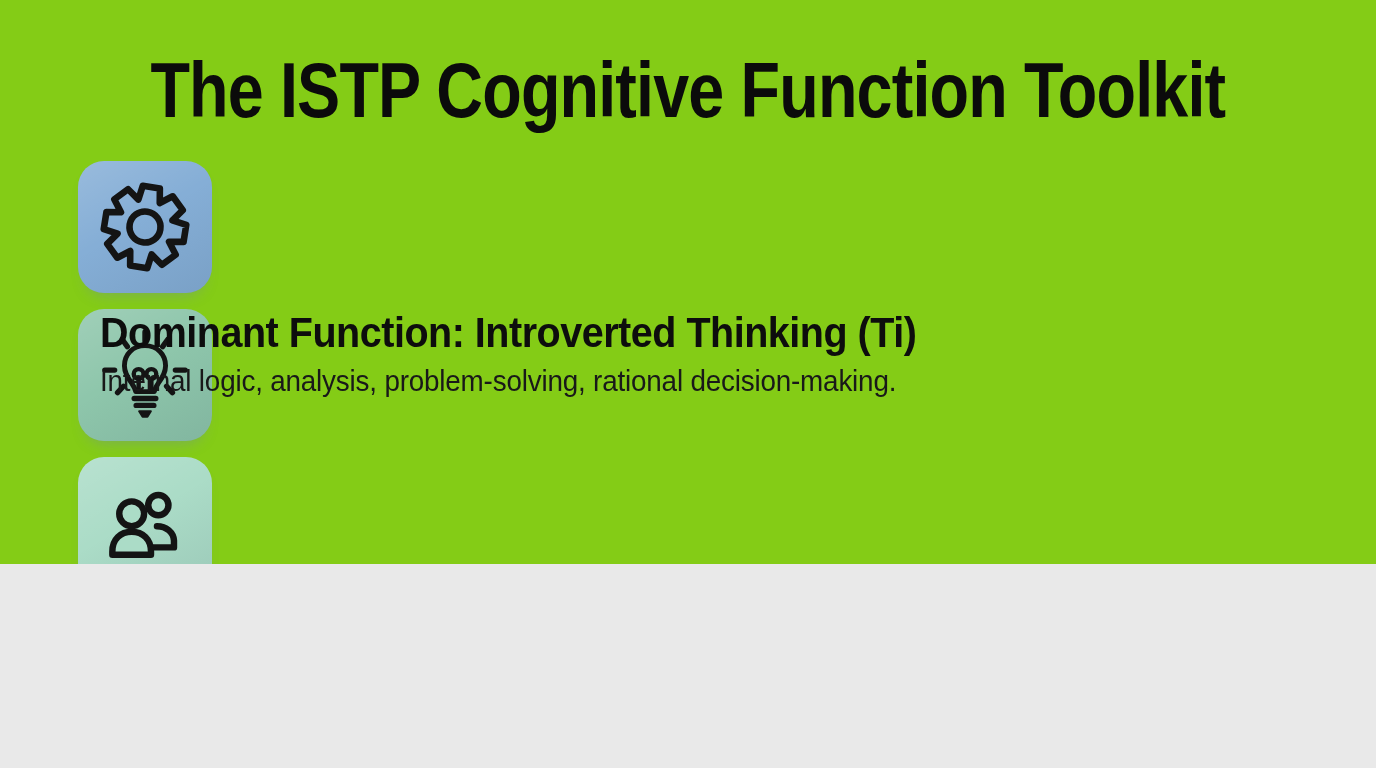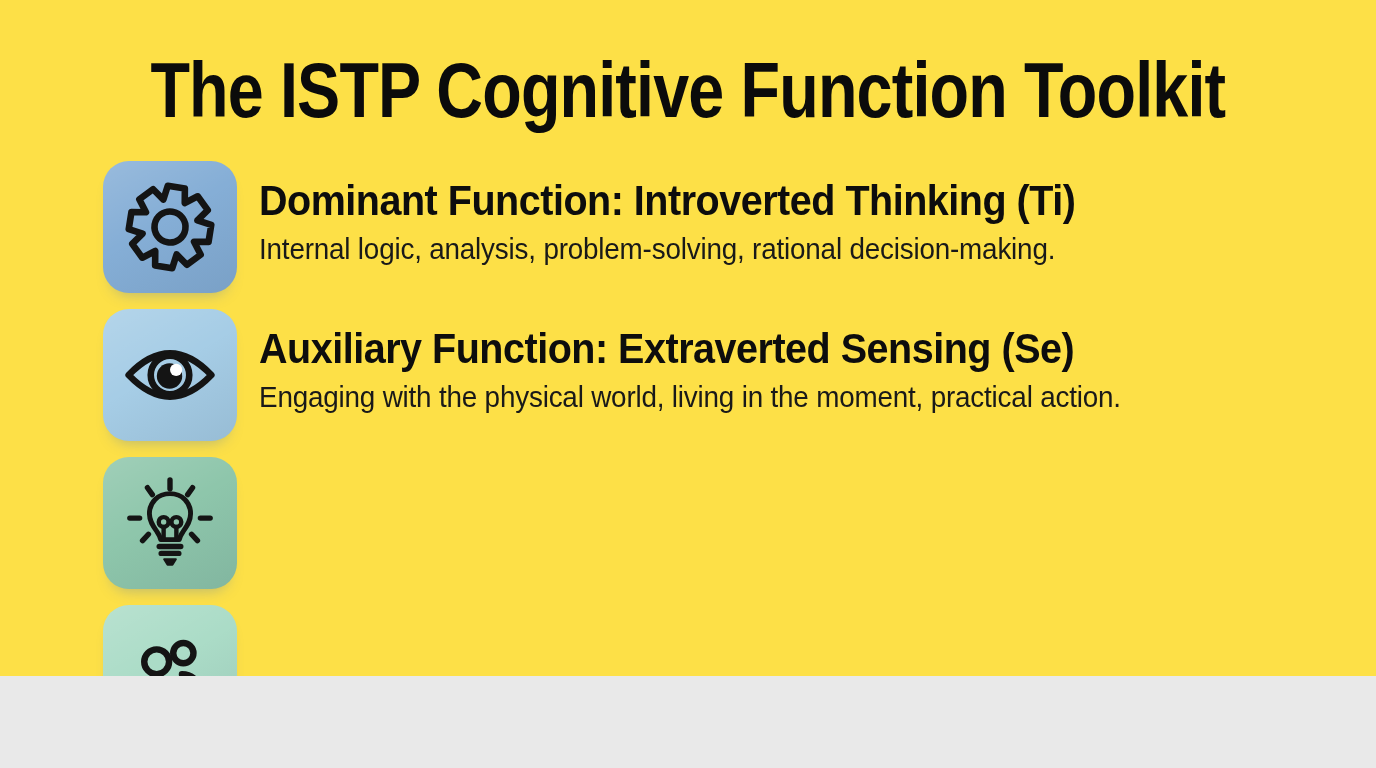--- a/index.html
+++ b/index.html
@@ -1,41 +1,42 @@
 <!DOCTYPE html>
 <html><head>
 <meta charset="utf-8">
 <style>
   * { margin:0; padding:0; box-sizing:border-box; }
   html,body { background:#e9e9e9; }
   .canvas {
     position:relative;
-    width:1376px; height:676px;
-    background:#fde047;
+    width:1376px; height:564px;
+    background:#84cc16;
     overflow:hidden;
     font-family:"Liberation Sans","DejaVu Sans",sans-serif;
     color:#101010;
   }
   .title-wrap { margin-top:46px; text-align:center; }
   .page-title {
     display:inline-block;
     font-size:77px;
     font-weight:700;
     letter-spacing:-1px;
     white-space:nowrap;
     transform:scaleX(0.84);
     transform-origin:50% 50%;
     color:#0b0b0b;
   }
   .rows { margin-top:26px; }
   .func-row {
     display:flex;
     align-items:flex-start;
-    margin:0 0 16px 103px;
+    margin:0 0 16px 78px;
     height:132px;
+    flex-direction:column;
   }
   .icon-tile {
     flex:none;
     width:134px; height:132px;
     border-radius:26px;
     display:flex; align-items:center; justify-content:center;
     background-image:linear-gradient(150deg, rgba(255,255,255,0.16), rgba(255,255,255,0) 45%, rgba(20,40,60,0.10));
     box-shadow:0 10px 14px -8px rgba(110,140,165,0.45);
   }
   .icon-tile svg { display:block; }
@@ -81,34 +82,20 @@
             <circle cx="50" cy="50" r="16.5"></circle>
           </g>
         </svg>
       </div>
       <div class="row-text">
         <div class="row-heading">Dominant Function: Introverted Thinking (Ti)</div>
         <div class="row-desc">Internal logic, analysis, problem-solving, rational decision-making.</div>
       </div>
     </div>
 
-    <div class="func-row">
-      <div class="icon-tile" style="background-color: rgb(166, 205, 230);">
-        <svg width="98" height="94" viewBox="0 0 100 100">
-          <path d="M6,50 Q50,4 94,50 Q50,96 6,50 Z" fill="none" stroke="#141414" stroke-width="7" stroke-linejoin="round"></path>
-          <circle cx="50" cy="50" r="20.5" fill="none" stroke="#141414" stroke-width="7"></circle>
-          <circle cx="49.5" cy="51" r="13.5" fill="#141414"></circle>
-          <circle cx="56.5" cy="44.5" r="6.5" fill="#ffffff"></circle>
-        </svg>
-      </div>
-      <div class="row-text">
-        <div class="row-heading">Auxiliary Function: Extraverted Sensing (Se)</div>
-        <div class="row-desc">Engaging with the physical world, living in the moment, practical action.</div>
-      </div>
-    </div>
 
     <div class="func-row">
       <div class="icon-tile" style="background-color: rgb(142, 198, 171);">
         <svg width="98" height="98" viewBox="0 0 100 100">
           <g fill="none" stroke="#141414" stroke-width="5.5" stroke-linecap="round" stroke-linejoin="round">
             <path d="M50,6 L50,15"></path>
             <path d="M27,14 L32,21"></path>
             <path d="M73,14 L68,21"></path>
             <path d="M9,45 L19,45"></path>
             <path d="M91,45 L81,45"></path>

